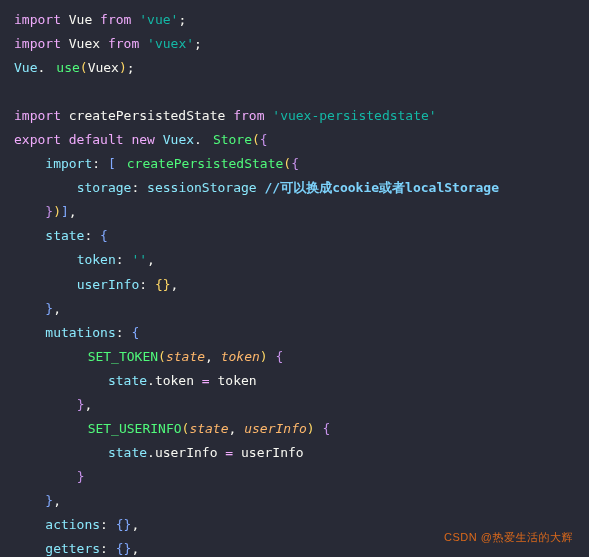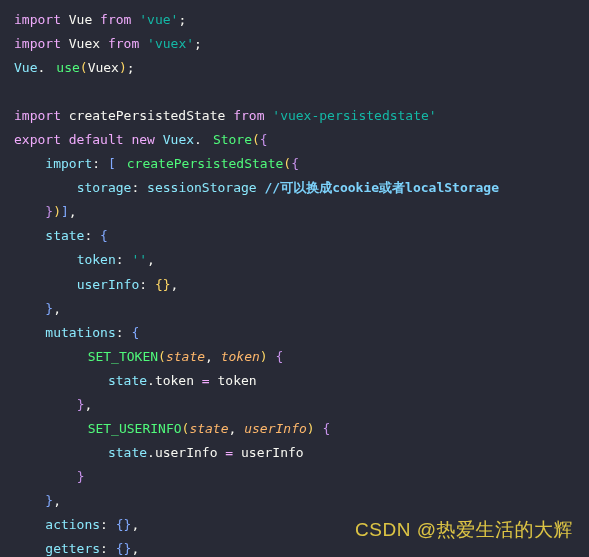--- a/index.html
+++ b/index.html
@@ -24,23 +24,23 @@
   .tok-punc    { color: #f8f8f2; }
   .tok-brace-y { color: #ffd866; }       
   .tok-brace-p { color: #c792ea; }       
   .tok-brace-b { color: #82aaff; }       
   .tok-comment { color: #7dd3fc; font-weight: bold; }
   .tok-param   { color: #ffb86c; font-style: italic; }
   .watermark {
     position: absolute;
     bottom: 10px;
     right: 16px;
-    color: #fde047;
+    color: #f97316;
     font-family: sans-serif;
-    font-size: 19px;
+    font-size: 11px;
     opacity: 0.85;
     letter-spacing: 0.5px;
   }
 </style>
 </head>
 <body>
 
 <pre><span class="tok-kw">import</span> <span class="tok-plain">Vue</span> <span class="tok-kw">from</span> <span class="tok-str">'vue'</span><span class="tok-punc">;</span>
 <span class="tok-kw">import</span> <span class="tok-plain">Vuex</span> <span class="tok-kw">from</span> <span class="tok-str">'vuex'</span><span class="tok-punc">;</span>
 <span class="tok-ident">Vue</span><span class="tok-punc">.</span><span class="tok-call">use</span><span class="tok-brace-y">(</span><span class="tok-plain">Vuex</span><span class="tok-brace-y">)</span><span class="tok-punc">;</span>

